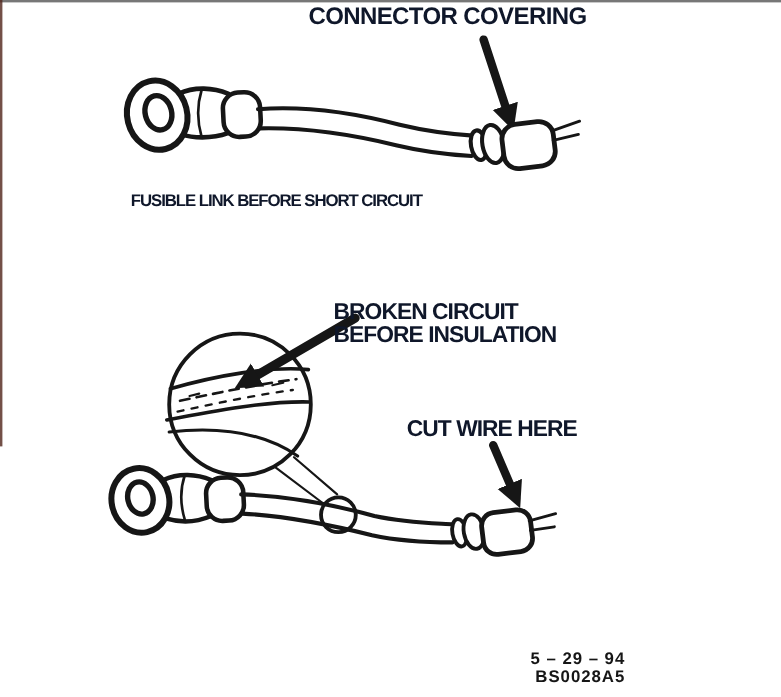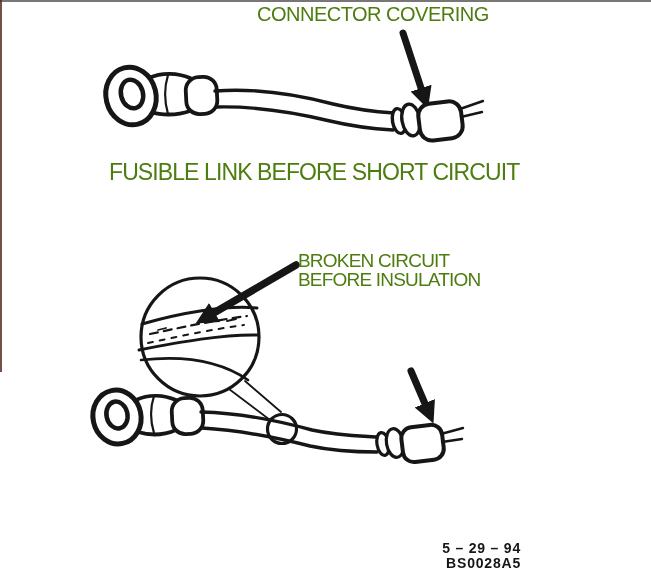--- a/index.html
+++ b/index.html
@@ -6,27 +6,27 @@
   .page{
     position:relative;
     width:651px;height:581px;
     background:#ffffff;
     overflow:hidden;
     font-family:"Liberation Sans","DejaVu Sans",sans-serif;
     color:#161616;
   }
   .lbl{
     position:absolute;
-    font-weight:normal;
+    font-weight:bold;
     white-space:nowrap;
-    color:#4d7c0f;
+    color:#0f172a;
   }
   .callout{font-size:19px;letter-spacing:-0.8px;line-height:19px;}
   .top-callout{font-size:20px;letter-spacing:-0.5px;}
-  .caption{font-size:23px;letter-spacing:-0.9px;}
+  .caption{font-size:14px;letter-spacing:-0.9px;}
   .footer-block{
     position:absolute;left:431px;top:541px;width:90px;
     text-align:right;font-weight:bold;font-size:14px;
     line-height:15px;letter-spacing:0.8px;
   }
   svg{position:absolute;left:0;top:0;}
   .edge-top{position:absolute;left:0;top:0;width:651px;height:2px;background:#4a4a4a;opacity:.75;}
   .edge-left{position:absolute;left:0;top:0;width:2px;height:372px;background:#50241a;opacity:.8;}
 </style>
 </head>
@@ -94,25 +94,26 @@
       <ellipse cx="395" cy="443" rx="8.5" ry="14.5" transform="rotate(-10 395 443)" fill="#ffffff" stroke-width="3.2"></ellipse>
       <rect x="402" y="426" width="41" height="35" rx="11" transform="rotate(-7 422 443)" fill="#ffffff" stroke-width="4"></rect>
       <path stroke-width="2.4" d="M441,434 L463,428 M442,442 L462,439"></path>
     </g>
   </svg>
 
   <div class="lbl top-callout" style="left:257px;top:3px;">CONNECTOR COVERING</div>
 
   <div class="lbl caption" style="left:109px;top:159px;">FUSIBLE LINK BEFORE SHORT CIRCUIT</div>
 
-  <div class="lbl callout" style="left:298px;top:251px;">
+  <div class="lbl callout" style="left:278px;top:251px;">
     <div>BROKEN CIRCUIT</div>
     <div>BEFORE INSULATION</div>
   </div>
 
+  <div class="lbl callout" style="left:339px;top:348px;">CUT WIRE HERE</div>
 
 
   <div class="footer-block">
     <div>5 – 29 – 94</div>
     <div>BS0028A5</div>
   </div>
 
 </div>
 
 </body></html>

